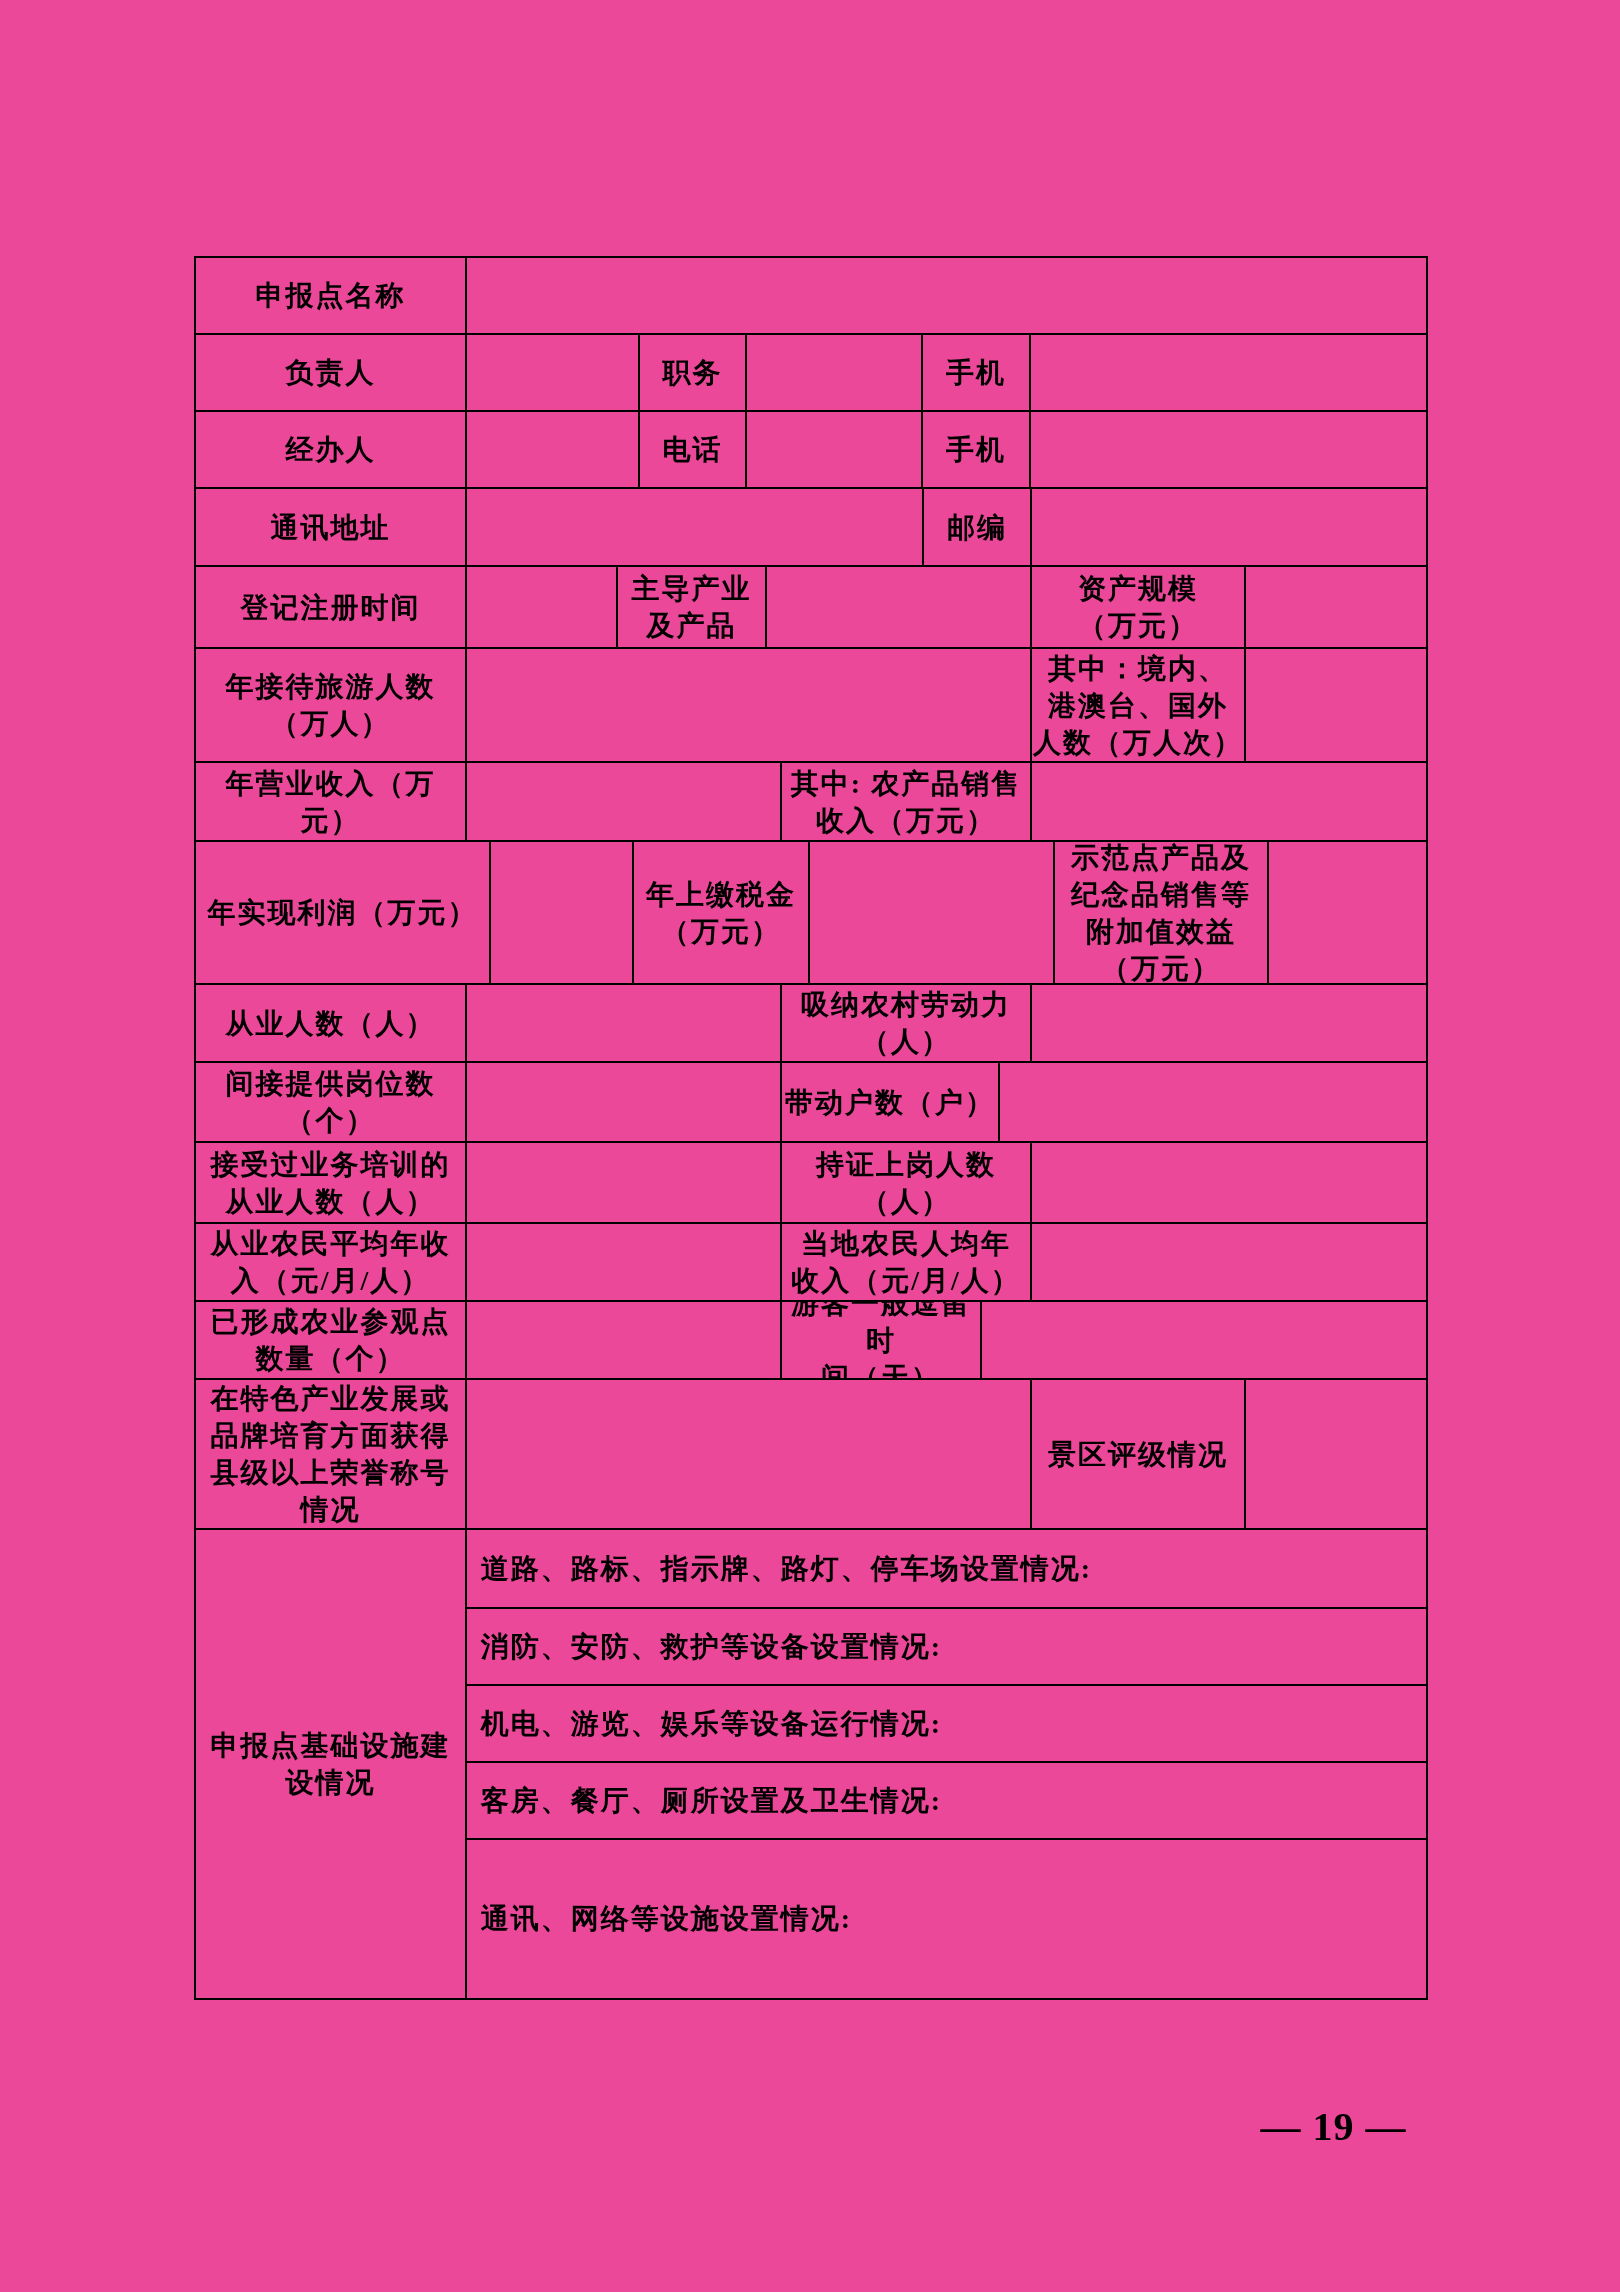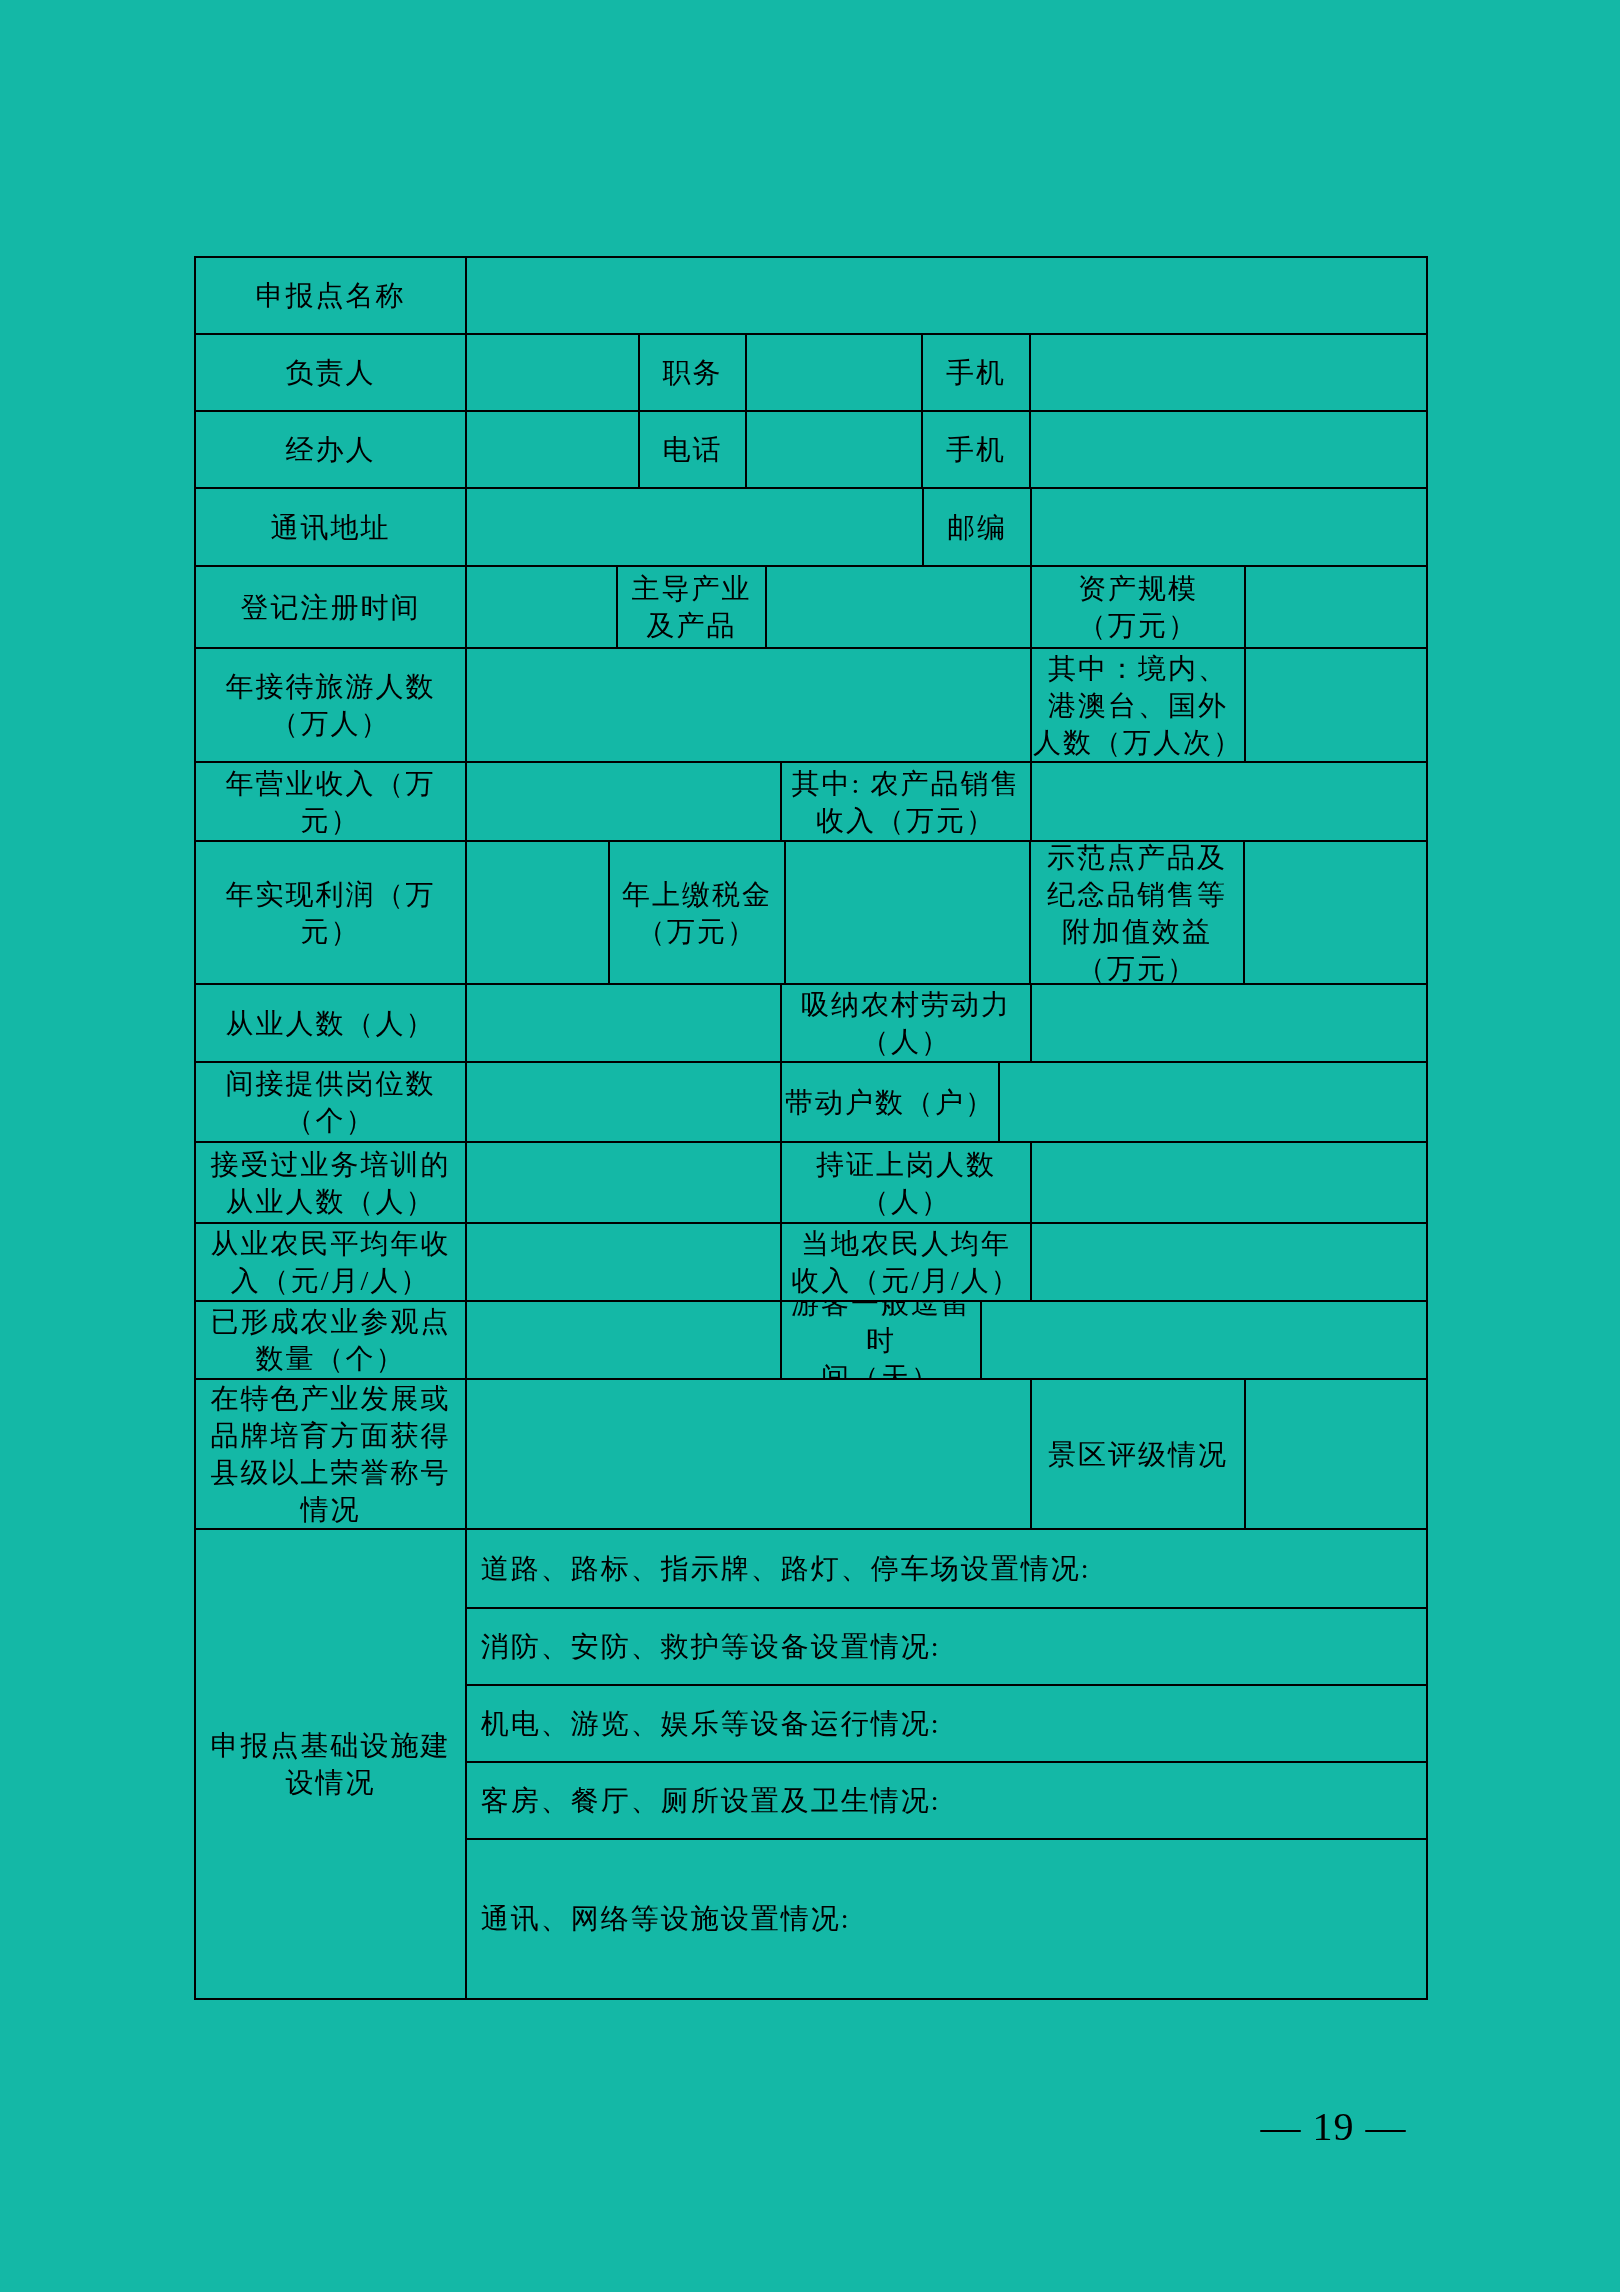--- a/index.html
+++ b/index.html
@@ -1,22 +1,23 @@
 <!DOCTYPE html>
 <html><head>
 <meta charset="utf-8">
 <style>
   html,body { margin:0; padding:0; background:#ffffff; }
   .page {
     position:relative;
     width:1620px; height:2293px;
-    background:#14b8a6;
+    background:#ec4899;
     font-family:"Liberation Serif","DejaVu Serif",serif;
     color:#000;
     overflow:hidden;
+    font-weight:bold;
   }
   .tbl {
     position:absolute; left:194px; top:256px;
     width:1234px; height:1744px;
     border:2px solid #000;
     display:flex; flex-direction:column;
     box-sizing:border-box;
   }
   .row {
     display:flex; flex-direction:row;
@@ -136,21 +137,21 @@
       <div class="cell" style="width:250px">
         <div class="lines">
             <span>其中: 农产品销售</span>
             <span>收入（万元）</span>
           </div>
       </div>
       <div class="cell fill"></div>
     </div>
 
     <div class="row" style="height:143px">
-      <div class="cell" style="width:271px">年实现利润（万元）</div>
+      <div class="cell" style="width:295px">年实现利润（万元）</div>
       <div class="cell" style="width:143px"></div>
       <div class="cell" style="width:176px">
         <div class="lines">
             <span>年上缴税金</span>
             <span>（万元）</span>
           </div>
       </div>
       <div class="cell" style="width:245px"></div>
       <div class="cell" style="width:214px">
         <div class="lines">

